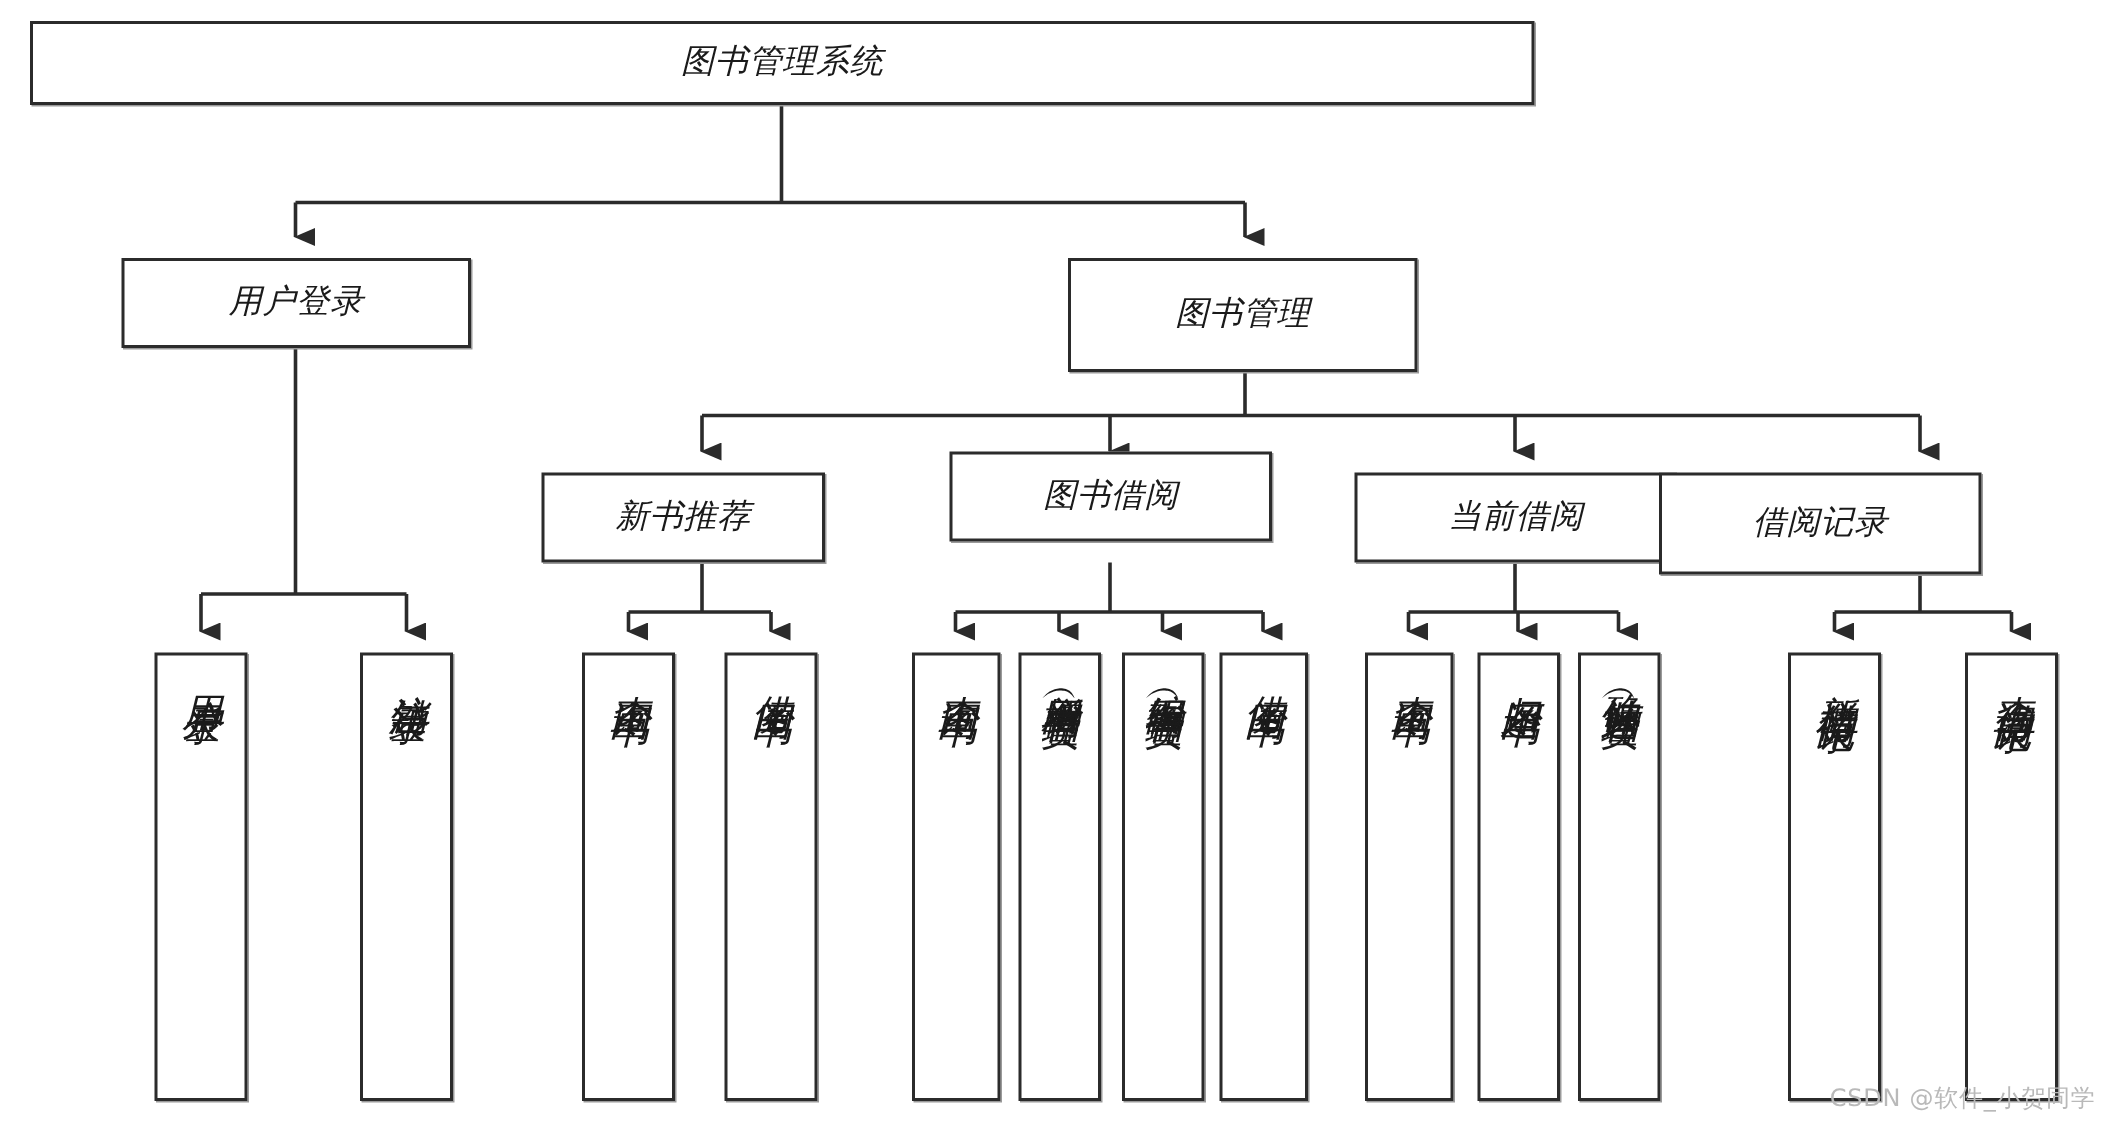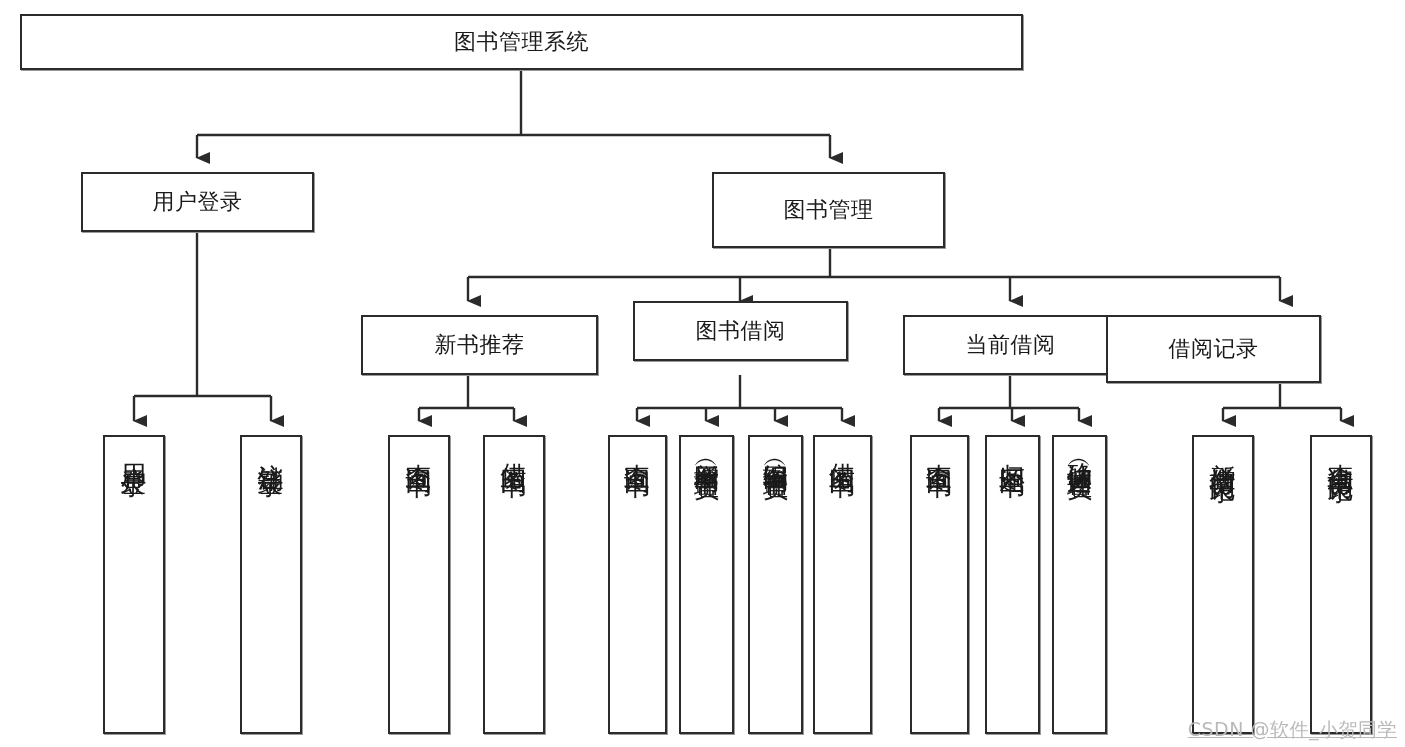--- a/index.html
+++ b/index.html
@@ -31,20 +31,21 @@
     align-items:center;
     justify-content:center;
     text-align:center;
     box-shadow:1px 1px 0 #9a9a9a;
   }
   .node .label{
     display:block;
     line-height:1.18;
     letter-spacing:0.5px;
     color:#1a1a1a;
+    font-style:italic;
   }
   .node.horiz .label{
     font-size:22px;
     white-space:nowrap;
   }
   .node.vert{
     align-items:flex-start;
     justify-content:center;
     padding-top:6px;
   }
@@ -57,25 +58,24 @@
     white-space:nowrap;
   }
   .node.vert.tall .label{
     font-size:25px;
     letter-spacing:2px;
   }
   #watermark{
     position:absolute;
     right:8px;
     bottom:4px;
-    font-size:19px;
+    font-size:16px;
     color:#b9b9b9;
     white-space:nowrap;
     letter-spacing:0.5px;
-    text-decoration:underline;
   }
 </style>
 </head>
 <body>
 
 <div id="canvas">
 
   <svg id="wires" viewBox="0 0 1405 747" xmlns="http://www.w3.org/2000/svg">
     <defs>
       <marker id="arrow" viewBox="0 0 12 14" refX="6" refY="13" markerWidth="12" markerHeight="14" orient="auto-start-reverse" markerUnits="userSpaceOnUse">
@@ -130,21 +130,21 @@
     <span class="label">图书管理系统</span>
   </div>
 
   <div class="node horiz" style="left:81px;top:172px;width:233px;height:60px;">
     <span class="label">用户登录</span>
   </div>
   <div class="node horiz" style="left:712px;top:172px;width:233px;height:76px;">
     <span class="label">图书管理</span>
   </div>
 
-  <div class="node horiz" style="left:361px;top:315px;width:237px;height:60px;text-align:center;">
+  <div class="node horiz" style="left:361px;top:315px;width:189px;height:60px;text-align:center;">
     <span class="label">新书推荐</span>
   </div>
   <div class="node horiz" style="left:633px;top:301px;width:215px;height:60px;">
     <span class="label">图书借阅</span>
   </div>
   <div class="node horiz" style="left:903px;top:315px;width:215px;height:60px;justify-content:center;">
     <span class="label">当前借阅</span>
   </div>
   <div class="node horiz" style="left:1106px;top:315px;width:215px;height:68px;">
     <span class="label">借阅记录</span>

